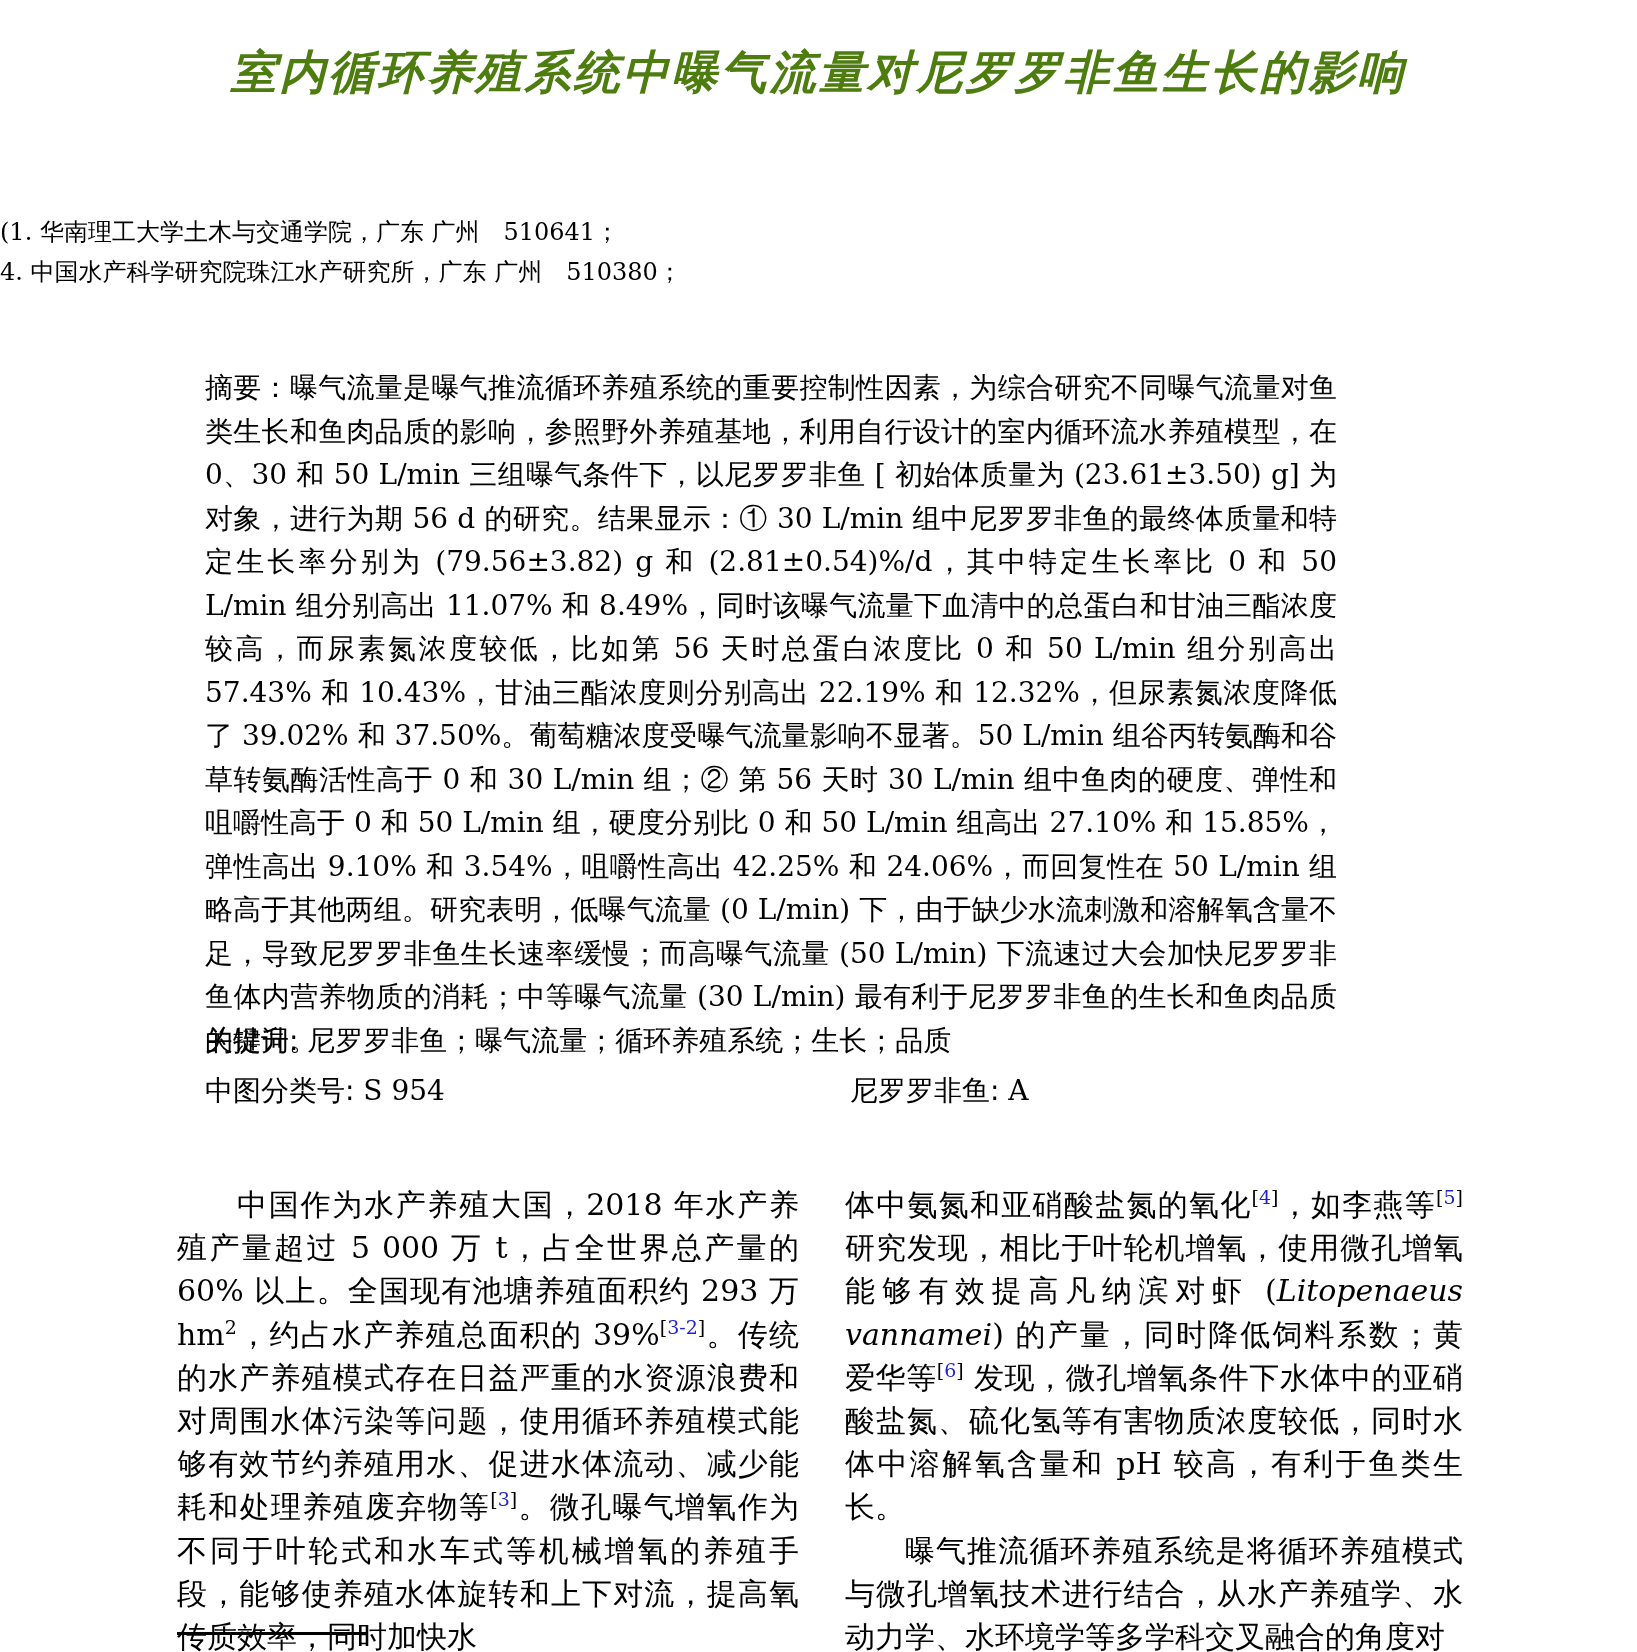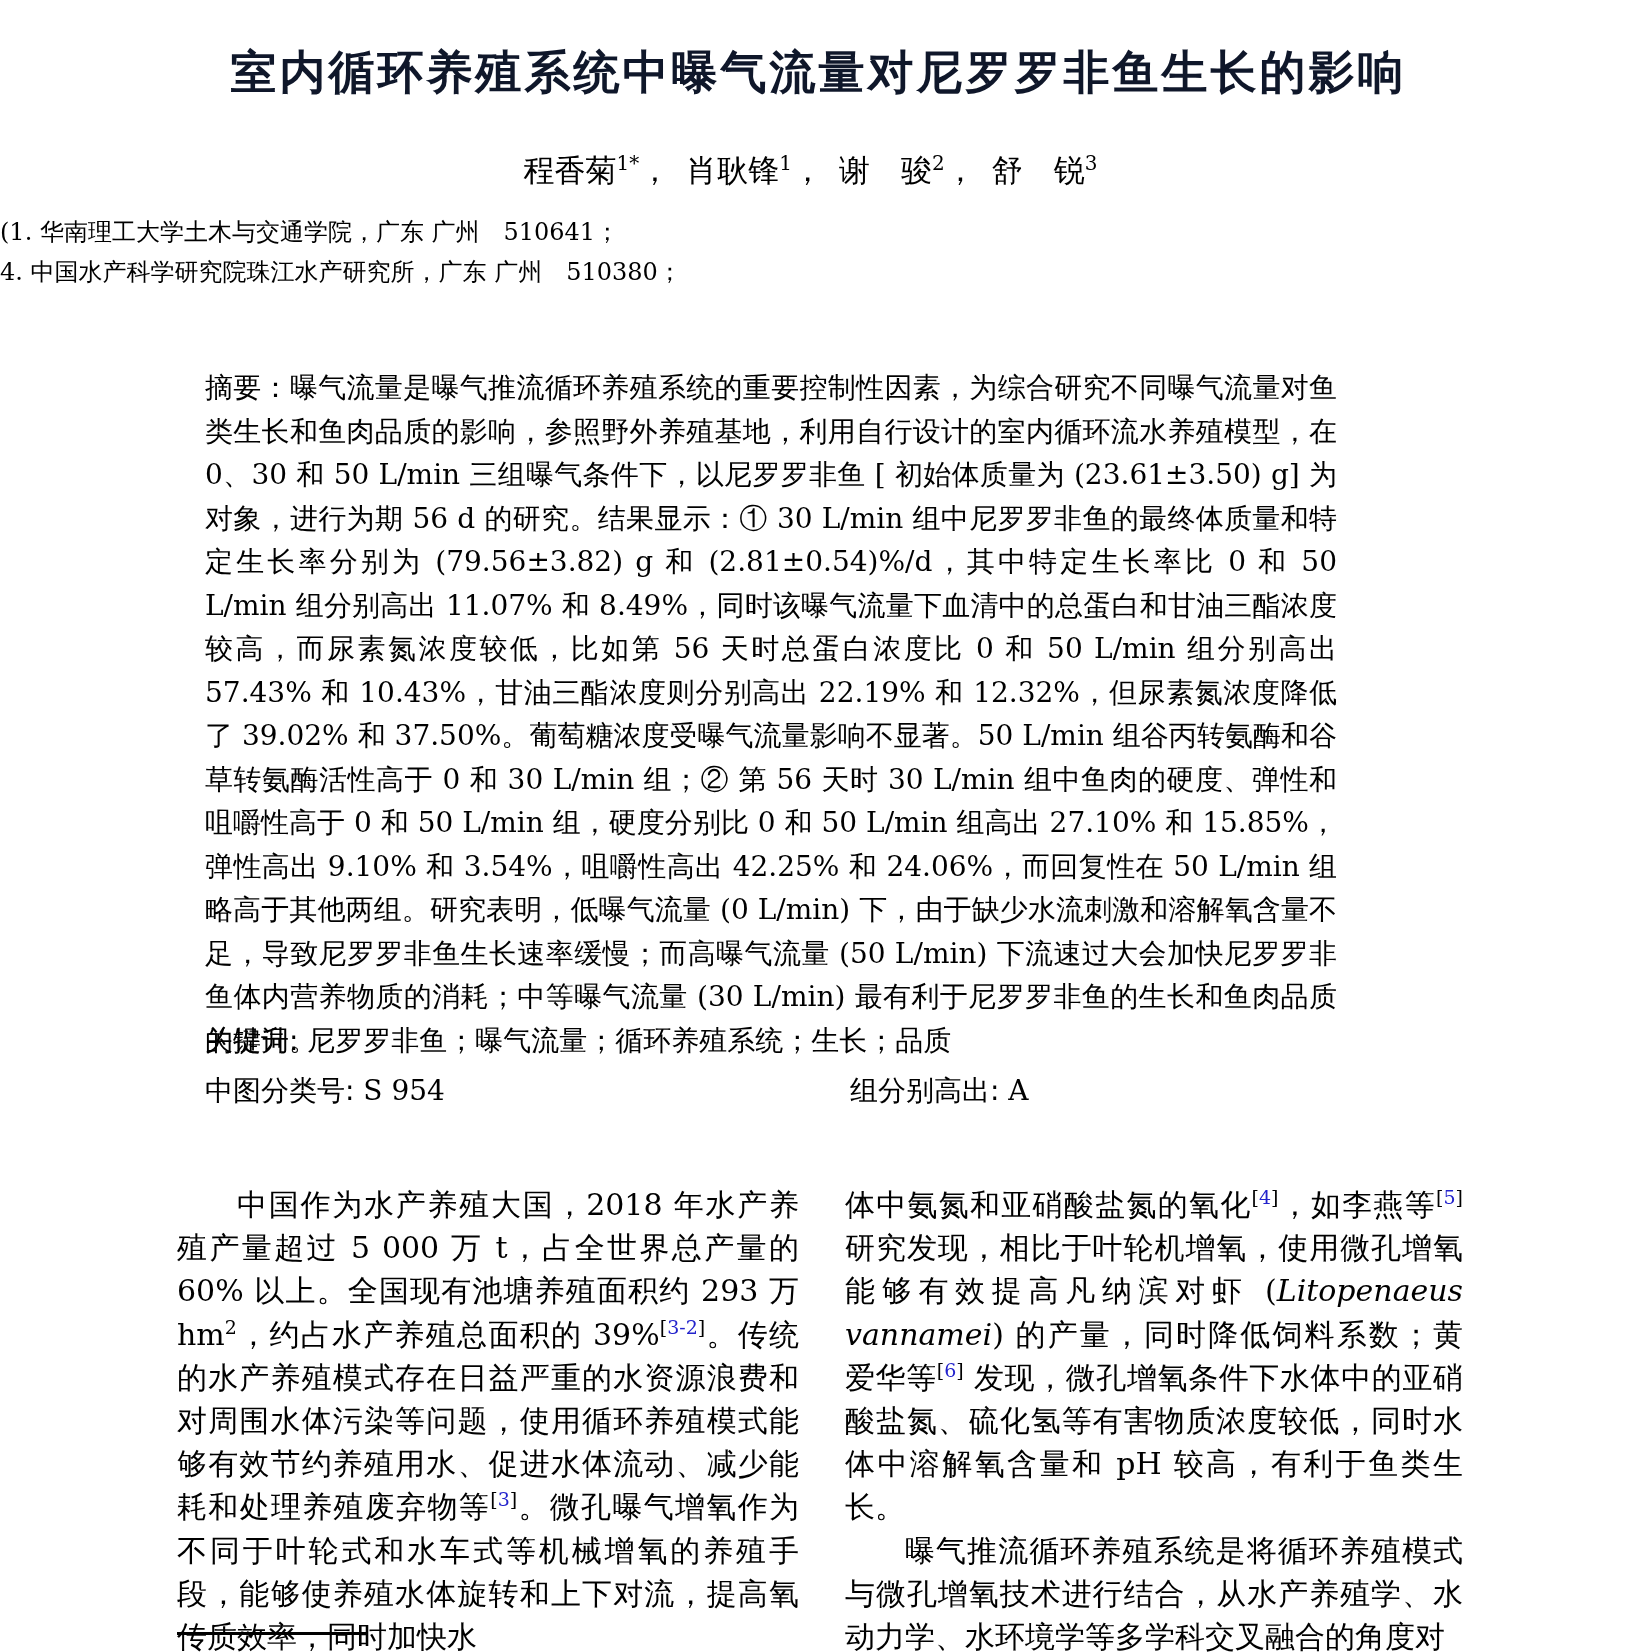--- a/index.html
+++ b/index.html
@@ -5,21 +5,21 @@
   html,body { margin:0; padding:0; background:#fff; }
   .page {
     position:relative; width:1637px; height:1652px;
     background:#ffffff; color:#000;
     font-family:"DejaVu Serif", serif; overflow:hidden;
   }
   .title {
     position:absolute; top:42px; left:0; width:100%;
     text-align:center; margin:0;
     font-family:"DejaVu Sans", sans-serif; font-weight:bold;
-    font-size:46px; letter-spacing:3px; color:#0f172a;
+    font-size:46px; letter-spacing:3px; color:#4d7c0f;font-style:italic;
   }
   .authors {
     position:absolute; top:150px; left:0; width:100%;
     text-align:center; font-size:31px;
   }
   .authors sup { font-size:20px; }
   .author .sep { display:inline-block; margin-right:16px; }
   .affils {
     position:absolute; top:212px; left:0; width:100%;
     text-align:left; font-size:24px; line-height:40px;
@@ -54,36 +54,33 @@
     background:#000;
   }
 </style>
 </head>
 <body>
 
 <div class="page">
 
   <h1 class="title">室内循环养殖系统中曝气流量对尼罗罗非鱼生长的影响</h1>
 
-  <div class="authors">
-    <span class="author"><span>程香菊</span><sup>1*</sup><span class="sep">，</span></span><span class="author"><span>肖耿锋</span><sup>1</sup><span class="sep">，</span></span><span class="author"><span>谢　骏</span><sup>2</sup><span class="sep">，</span></span><span class="author"><span>舒　锐</span><sup>3</sup><span class="sep"></span></span>
-  </div>
 
   <div class="affils">
     <div>(1. 华南理工大学土木与交通学院，广东 广州　510641；</div>
     <div>4. 中国水产科学研究院珠江水产研究所，广东 广州　510380；</div>
   </div>
 
   <p class="abstract"><span class="blabel">摘要：</span><span>曝气流量是曝气推流循环养殖系统的重要控制性因素，为综合研究不同曝气流量对鱼类生长和鱼肉品质的影响，参照野外养殖基地，利用自行设计的室内循环流水养殖模型，在 0、30 和 50 L/min 三组曝气条件下，以尼罗罗非鱼 [ 初始体质量为 (23.61±3.50) g] 为对象，进行为期 56 d 的研究。结果显示：① 30 L/min 组中尼罗罗非鱼的最终体质量和特定生长率分别为 (79.56±3.82) g 和 (2.81±0.54)%/d，其中特定生长率比 0 和 50 L/min 组分别高出 11.07% 和 8.49%，同时该曝气流量下血清中的总蛋白和甘油三酯浓度较高，而尿素氮浓度较低，比如第 56 天时总蛋白浓度比 0 和 50 L/min 组分别高出 57.43% 和 10.43%，甘油三酯浓度则分别高出 22.19% 和 12.32%，但尿素氮浓度降低了 39.02% 和 37.50%。葡萄糖浓度受曝气流量影响不显著。50 L/min 组谷丙转氨酶和谷草转氨酶活性高于 0 和 30 L/min 组；② 第 56 天时 30 L/min 组中鱼肉的硬度、弹性和咀嚼性高于 0 和 50 L/min 组，硬度分别比 0 和 50 L/min 组高出 27.10% 和 15.85%，弹性高出 9.10% 和 3.54%，咀嚼性高出 42.25% 和 24.06%，而回复性在 50 L/min 组略高于其他两组。研究表明，低曝气流量 (0 L/min) 下，由于缺少水流刺激和溶解氧含量不足，导致尼罗罗非鱼生长速率缓慢；而高曝气流量 (50 L/min) 下流速过大会加快尼罗罗非鱼体内营养物质的消耗；中等曝气流量 (30 L/min) 最有利于尼罗罗非鱼的生长和鱼肉品质的提升。</span></p>
 
   <p class="keywords"><span class="blabel">关键词:</span><span> 尼罗罗非鱼；曝气流量；循环养殖系统；生长；品质</span></p>
 
   <div class="classline">
     <span class="clc"><span class="blabel">中图分类号:</span><span> S 954</span></span>
-    <span class="doccode"><span class="blabel">组分别高出:</span><span> A</span></span>
+    <span class="doccode"><span class="blabel">尼罗罗非鱼:</span><span> A</span></span>
   </div>
 
   <div class="col left-col">
     <p class="indent">中国作为水产养殖大国，2018 年水产养殖产量超过 5 000 万 t，占全世界总产量的 60% 以上。全国现有池塘养殖面积约 293 万 hm<sup>2</sup>，约占水产养殖总面积的 39%<sup class="cite">[<span class="cite-num">3-2</span>]</sup>。传统的水产养殖模式存在日益严重的水资源浪费和对周围水体污染等问题，使用循环养殖模式能够有效节约养殖用水、促进水体流动、减少能耗和处理养殖废弃物等<sup class="cite">[<span class="cite-num">3</span>]</sup>。微孔曝气增氧作为不同于叶轮式和水车式等机械增氧的养殖手段，能够使养殖水体旋转和上下对流，提高氧传质效率，同时加快水</p>
   </div>
 
   <div class="col right-col">
     <p>体中氨氮和亚硝酸盐氮的氧化<sup class="cite">[<span class="cite-num">4</span>]</sup>，如李燕等<sup class="cite">[<span class="cite-num">5</span>]</sup> 研究发现，相比于叶轮机增氧，使用微孔增氧能够有效提高凡纳滨对虾 (<em>Litopenaeus vannamei</em>) 的产量，同时降低饲料系数；黄爱华等<sup class="cite">[<span class="cite-num">6</span>]</sup> 发现，微孔增氧条件下水体中的亚硝酸盐氮、硫化氢等有害物质浓度较低，同时水体中溶解氧含量和 pH 较高，有利于鱼类生长。</p>
     <p class="indent">曝气推流循环养殖系统是将循环养殖模式与微孔增氧技术进行结合，从水产养殖学、水动力学、水环境学等多学科交叉融合的角度对</p>
   </div>

